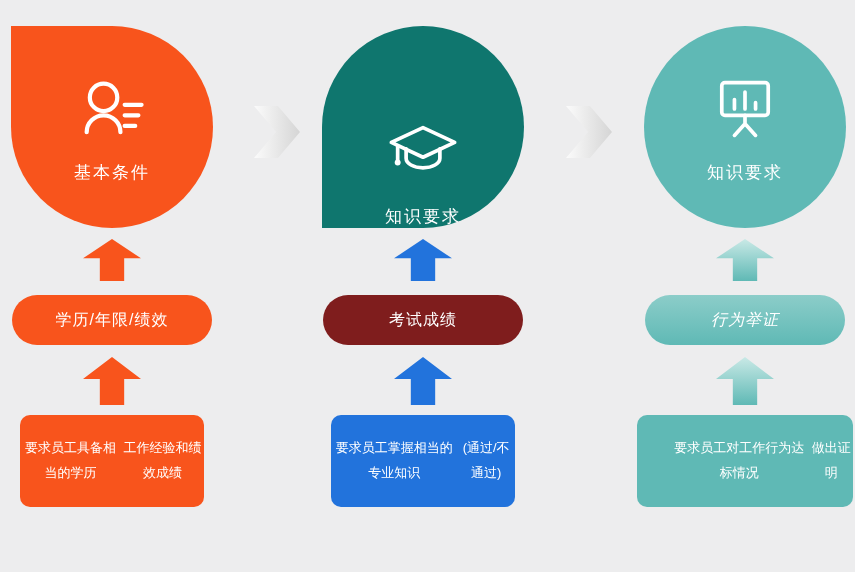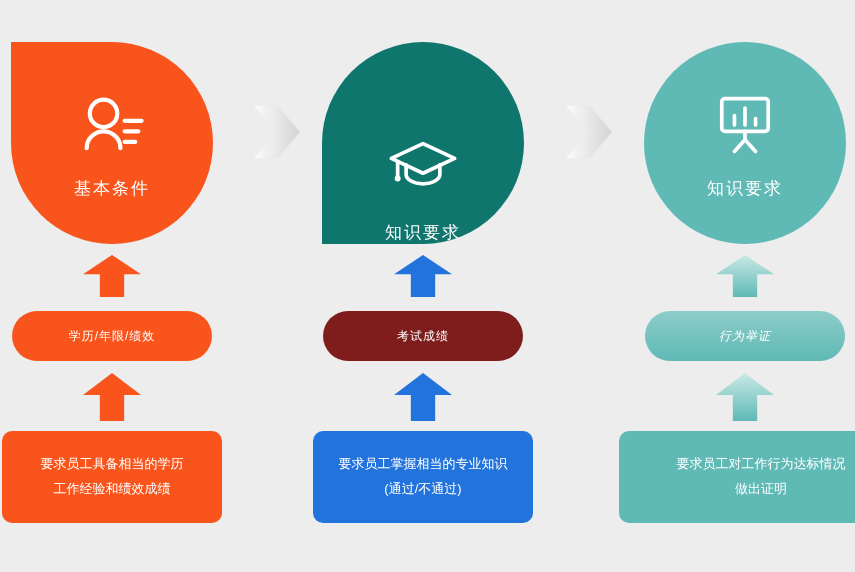--- a/index.html
+++ b/index.html
@@ -6,21 +6,21 @@
   .canvas {
     position: relative;
     width: 855px;
     height: 572px;
     background: #ededee;
     overflow: hidden;
     font-family: "Liberation Sans", "DejaVu Sans", sans-serif;
   }
   .column {
     position: absolute;
-    top: 42px;
+    top: 26px;
     width: 200px;
     display: flex;
     flex-direction: column;
     align-items: center;
   }
   .col-0 { left: 12px; }
   .col-1 { left: 323px; }
   .col-2 { left: 645px; }
 
   .blob {
@@ -54,40 +54,40 @@
   .orange-fill { background: #f8541c; }
   .blue-fill   { background: #2273dc; }
   .teal-fill   { background: linear-gradient(to top, #5fb9b5, #c9e9e6); }
 
   .pill {
     margin-top: 14px;
     width: 200px;
     height: 50px;
     border-radius: 26px;
     color: #ffffff;
-    font-size: 12px;
+    font-size: 16px;
     letter-spacing: 1px;
     display: flex;
     align-items: center;
     justify-content: center;
   }
   .pill.orange-pill { background: #f8541c; }
   .pill.blue-pill   { background: #7f1d1d; }
   .pill.teal-pill   { background: linear-gradient(to bottom, #8ccdc9, #5fb9b5); font-style: italic; }
 
   .box {
     margin-top: 10px;
-    width: 220px;
+    width: 184px;
     height: 92px;
     border-radius: 10px;
     color: #ffffff;
     font-size: 13px;
     line-height: 1.9;
     display: flex;
-    flex-direction: column;
+    flex-direction: row;
     align-items: center;
     justify-content: center;
     text-align: center;
   }
   .box.orange-fill { background: #f8541c; }
   .box.blue-fill   { background: #2273dc; }
   .box.teal-box    { background: #5fb9b5; padding-left: 32px; }
 
   .chevron {
     position: absolute;

